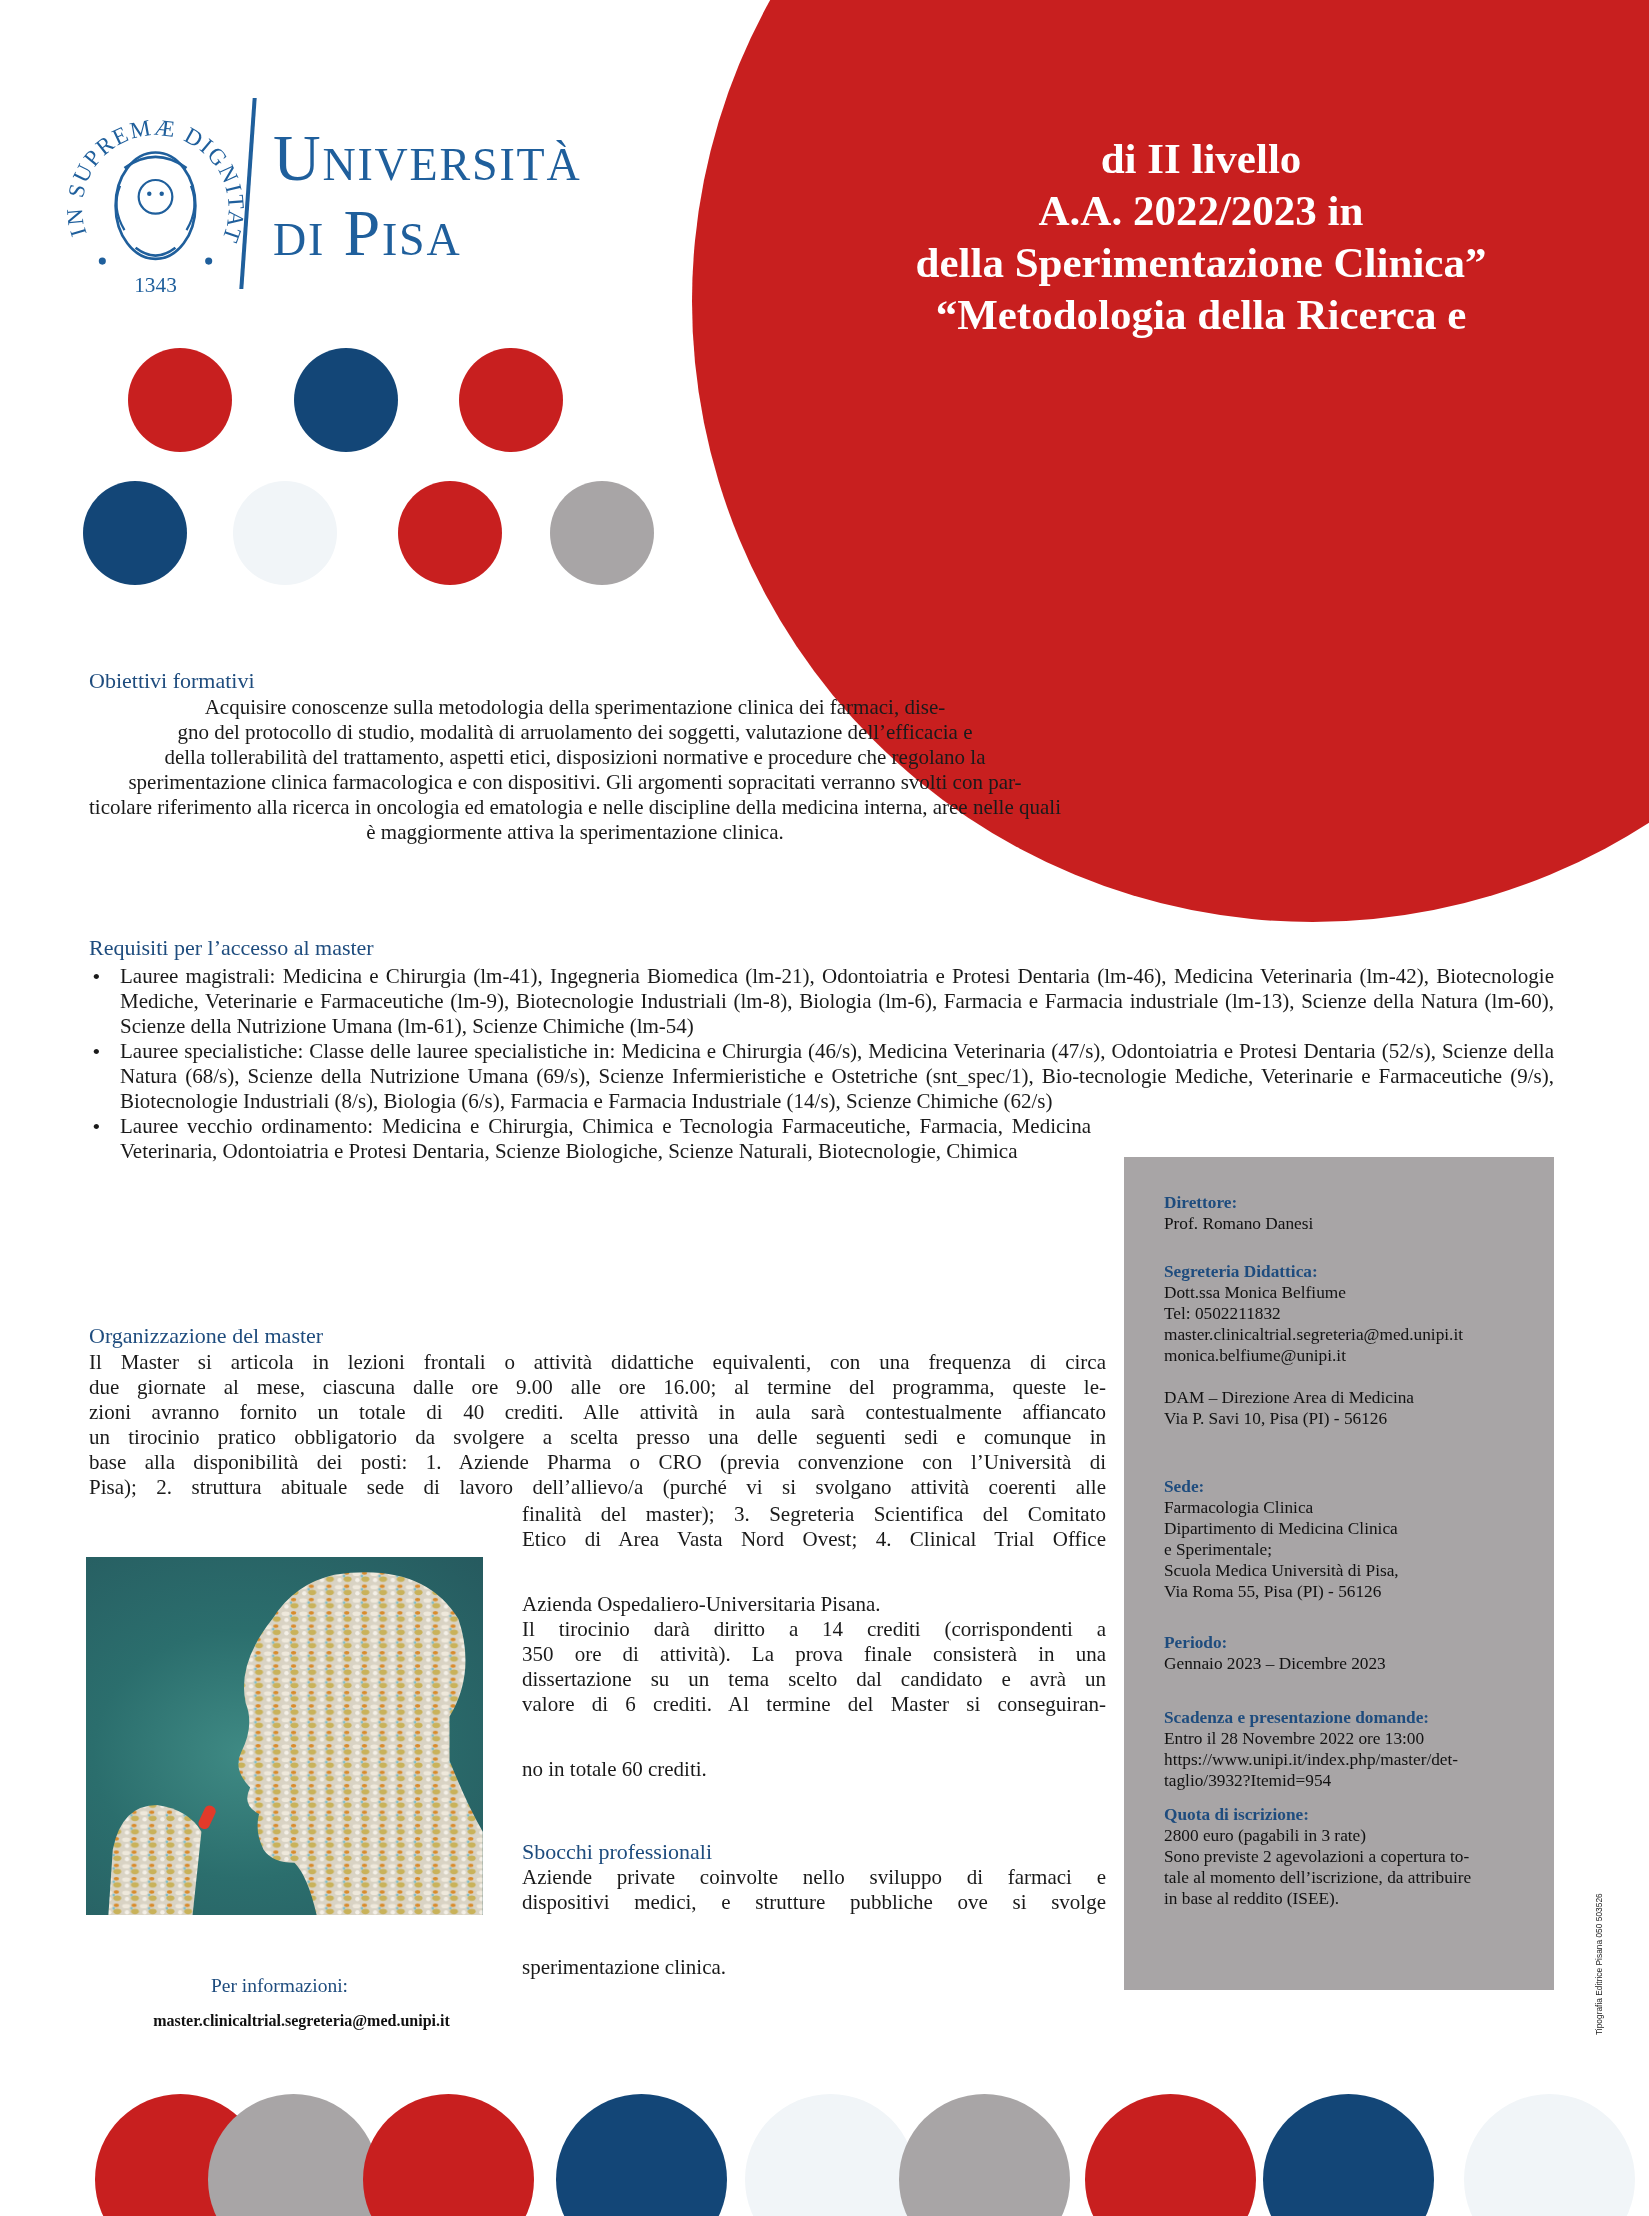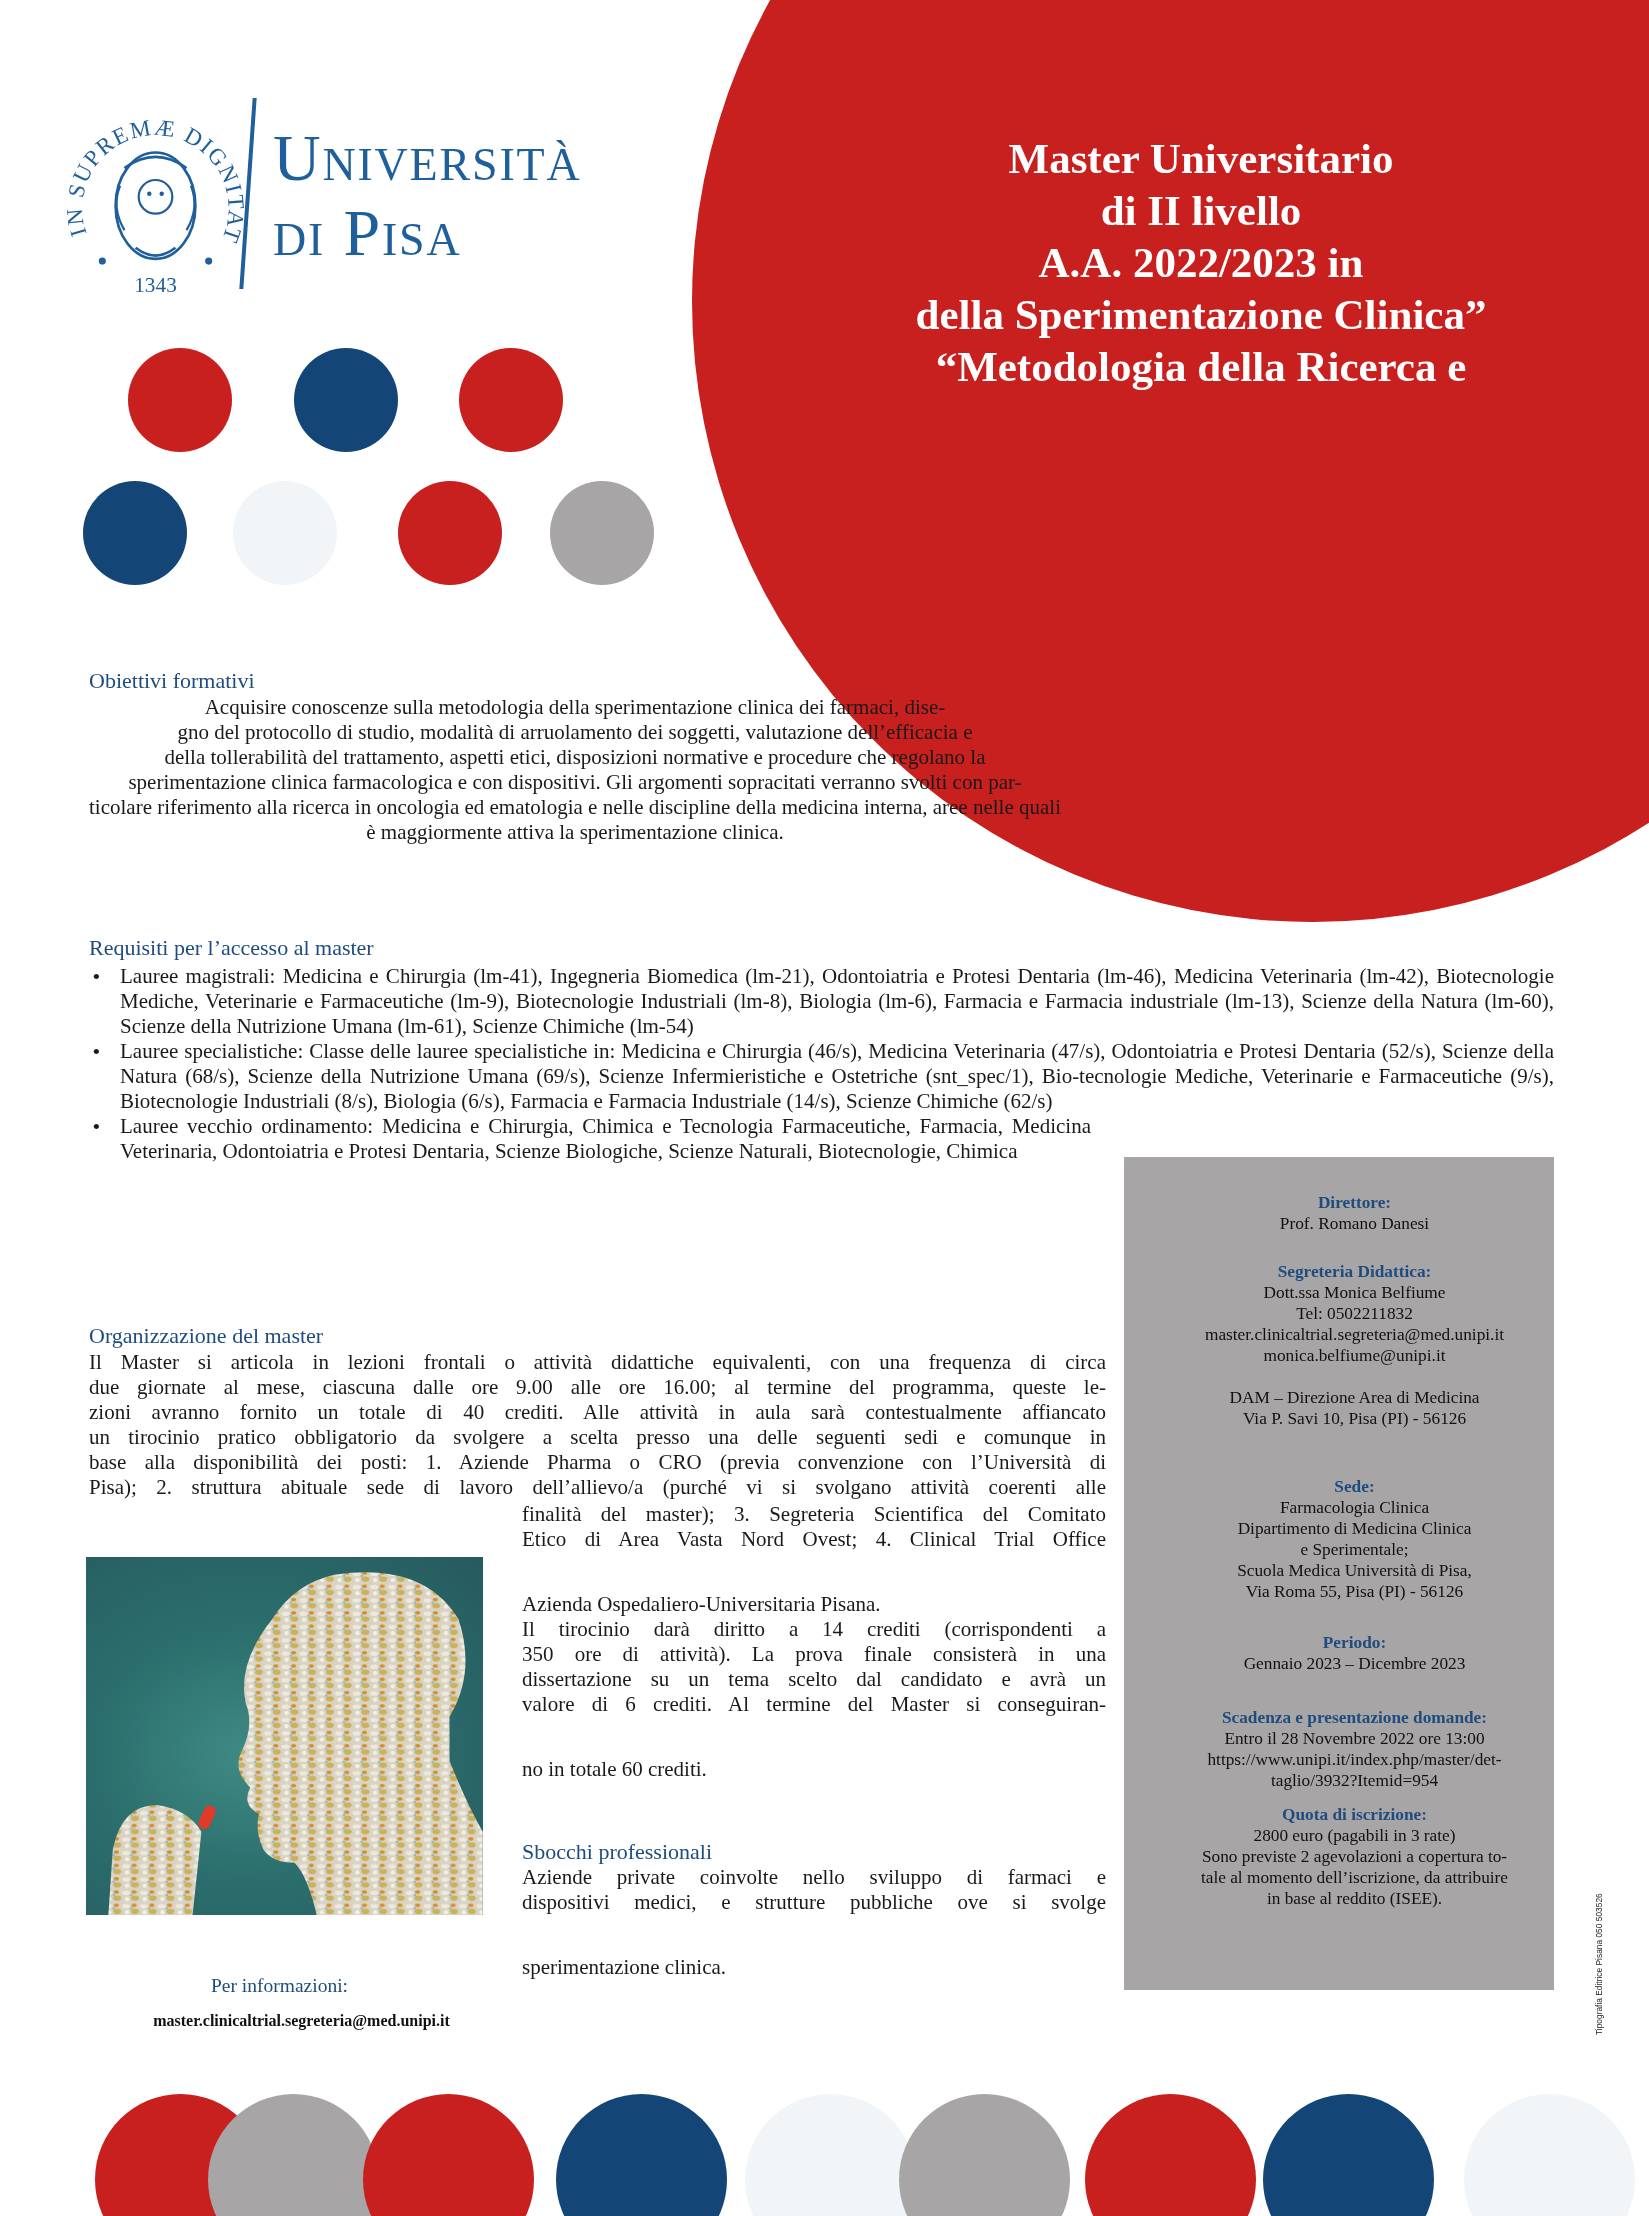--- a/index.html
+++ b/index.html
@@ -50,21 +50,20 @@
     .justify .ln { text-align: justify; text-align-last: justify; white-space: normal; }
     .justify .ln.last { text-align-last: left; margin-top: 40px; }
 
     ul.req { position: absolute; left: 89px; top: 964px; width: 1465px; margin: 0; padding: 0; list-style: none; }
     ul.req li { position: relative; padding-left: 31px; font-size: 21px; line-height: 25px; }
     ul.req li::before { content: "•"; position: absolute; left: 3.5px; top: 0; font-size: 22px; }
 
     .sidebar {
       position: absolute; left: 1124px; top: 1157px; width: 430px; height: 833px;
       background: #A8A5A6;
-      text-align: center;
     }
     .sb-block { position: absolute; left: 40px; width: 381px; }
     .sb-h { color: #1E4C7E; font-weight: bold; font-size: 17.3px; line-height: 21px; white-space: nowrap; }
     .sb-t { font-size: 17.3px; line-height: 21px; color: #111; white-space: nowrap; }
 
     .photo {
       position: absolute; left: 86px; top: 1557px; width: 397px; height: 358px;
       background: radial-gradient(ellipse at 40% 55%, #3f8a84 0%, #2b6e6d 45%, #265a5f 100%);
       overflow: hidden;
     }
@@ -102,21 +101,20 @@
     <circle cx="100" cy="350" r="8" fill="#1f5f9c"></circle>
     <circle cx="340" cy="350" r="8" fill="#1f5f9c"></circle>
     <text x="220" y="420" text-anchor="middle" font-family="Liberation Serif, serif" font-size="48" fill="#1f5f9c">1343</text>
   </svg>
 </div>
 <div class="logo-rule"></div>
 <div class="logo-word l1" style="font-variant: small-caps;">Università</div>
 <div class="logo-word l2" style="font-variant: small-caps;">di Pisa</div>
 
 <div class="title">
-  <div>Master Universitario</div>
   <div>di II livello</div>
   <div>A.A. 2022/2023 in</div>
   <div>della Sperimentazione Clinica”</div>
   <div>“Metodologia della Ricerca e</div>
 </div>
 
 <div class="dot" style="left:128px;top:348px;width:104px;height:104px;background:#C81F1F;"></div>
 <div class="dot" style="left:294px;top:348px;width:104px;height:104px;background:#134677;"></div>
 <div class="dot" style="left:459px;top:348px;width:104px;height:104px;background:#C81F1F;"></div>
 <div class="dot" style="left:83px;top:481px;width:104px;height:104px;background:#134677;"></div>

